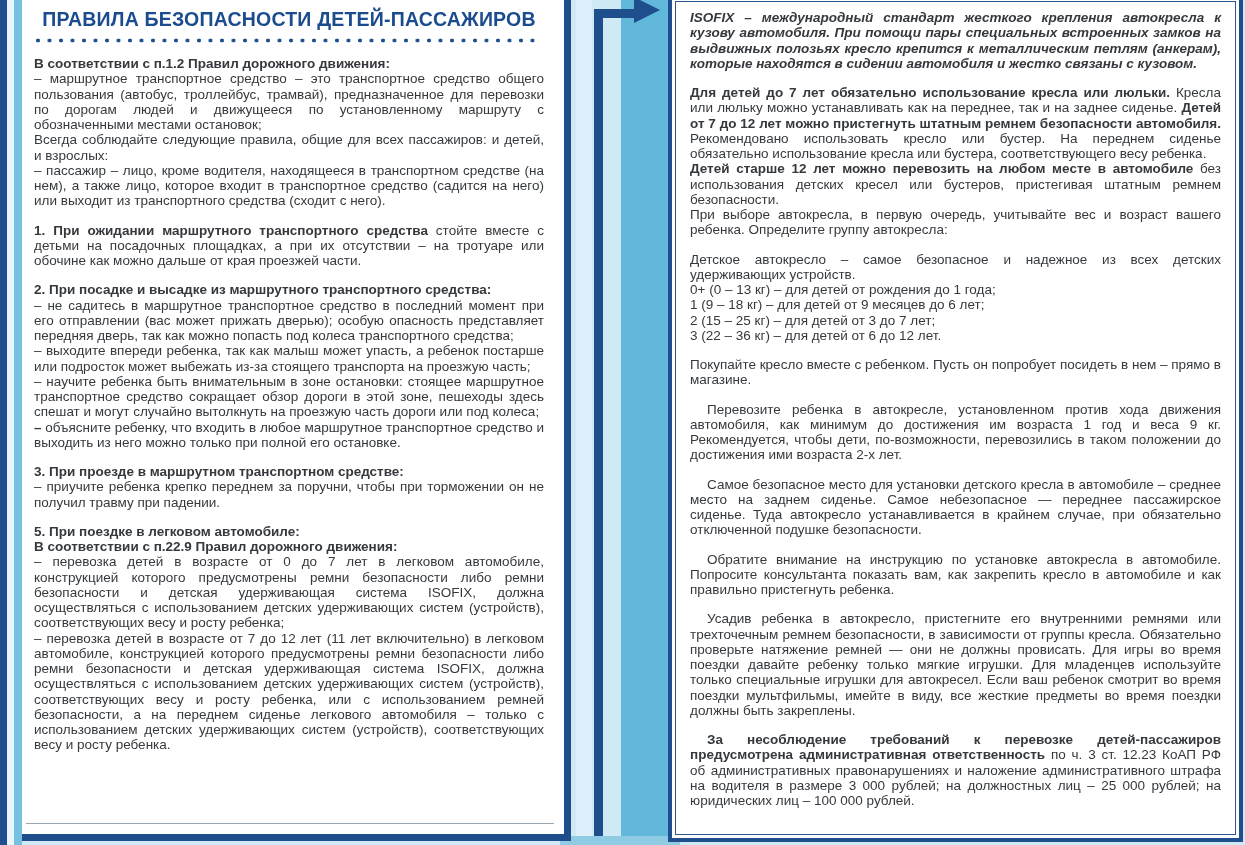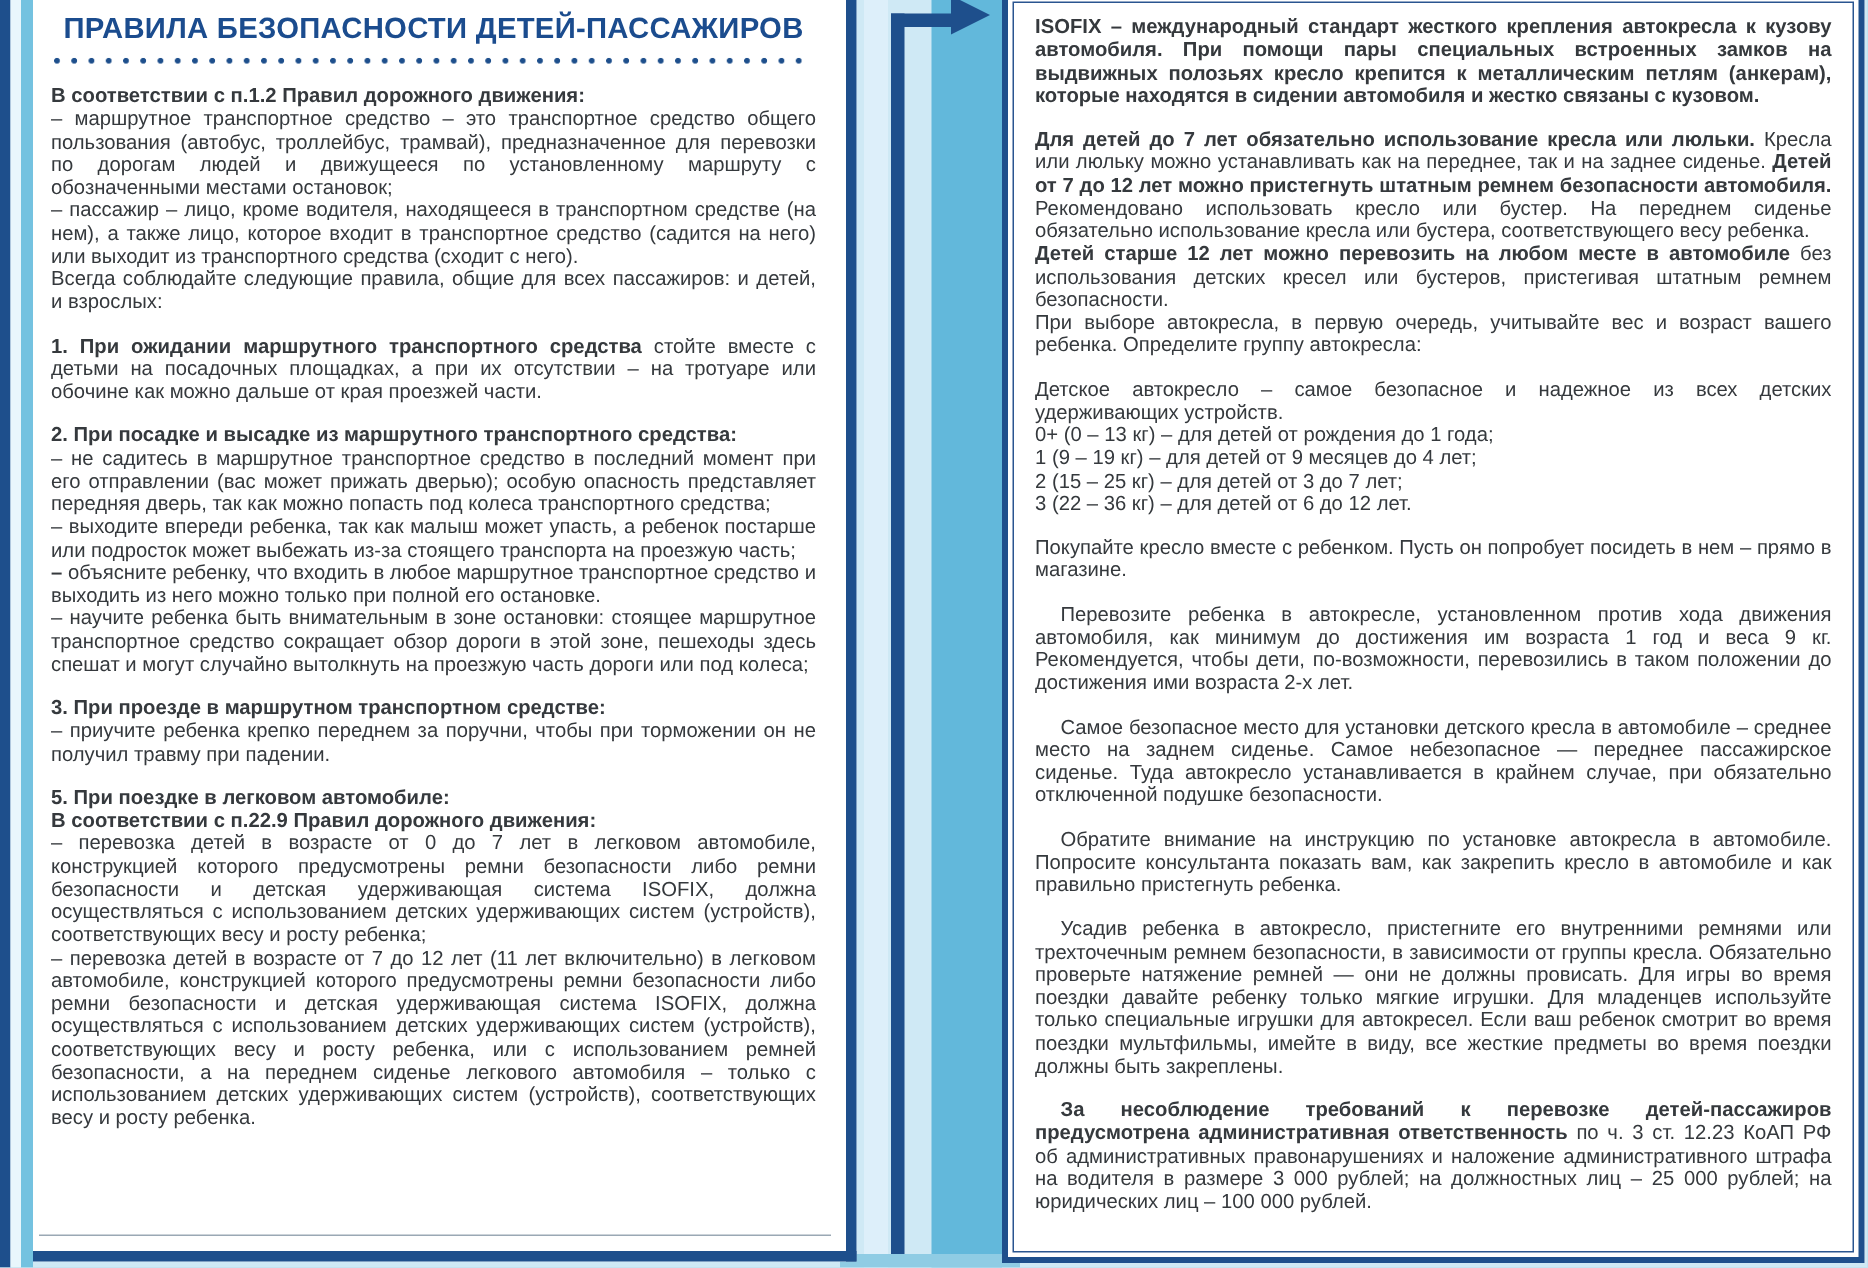--- a/index.html
+++ b/index.html
@@ -39,48 +39,48 @@
     background:var(--panel-bg,#fff);border:4px solid var(--navy,#1e4f8c);padding:3px;}
   #right-panel-inner{box-sizing:border-box;height:100%;border:1px solid #2a5590;padding:8px 14px 10px 14px;overflow:hidden;}
 
   
   .panel-text{color:var(--text,#35393d);font-size:13.5px;line-height:1.13;text-align:justify;}
   .para{margin:0;}
   .para.sp1{margin-top:14px;}
   .para.sp2{margin-top:14px;}
   .para.ind{text-indent:17px;}
   .b{font-weight:700;}
-  .i{}
+  .i{font-style:italic;}
 </style>
 </head>
 <body>
 
 <div id="page">
 
   <div class="strip" id="strip-navy"></div>
   <div class="strip" id="strip-light"></div>
   <div class="strip" id="strip-med"></div>
   <div class="strip" id="gutter-light"></div>
   <div class="strip" id="gutter-med"></div>
   <div id="bottom-patch"></div>
 
   <div id="left-panel">
     <h1 id="left-title">ПРАВИЛА БЕЗОПАСНОСТИ ДЕТЕЙ-ПАССАЖИРОВ</h1>
     <div id="dotted-divider"></div>
     <div class="panel-text">
         <p class="para"><span class="b">В соответствии с п.1.2 Правил дорожного движения:</span></p>
         <p class="para"><span>– маршрутное транспортное средство – это транспортное средство общего пользования (автобус, троллейбус, трамвай), предназначенное для перевозки по дорогам людей и движущееся по установленному маршруту с обозначенными местами остановок;</span></p>
+        <p class="para"><span>Всегда соблюдайте следующие правила, общие для всех пассажиров: и детей, и взрослых:</span></p>
         <p class="para"><span>– пассажир – лицо, кроме водителя, находящееся в транспортном средстве (на нем), а также лицо, которое входит в транспортное средство (садится на него) или выходит из транспортного средства (сходит с него).</span></p>
-        <p class="para"><span>Всегда соблюдайте следующие правила, общие для всех пассажиров: и детей, и взрослых:</span></p>
         <p class="para sp2"><span class="b">1. При ожидании маршрутного транспортного средства </span><span>стойте вместе с детьми на посадочных площадках, а при их отсутствии – на тротуаре или обочине как можно дальше от края проезжей части.</span></p>
         <p class="para sp2"><span class="b">2. При посадке и высадке из маршрутного транспортного средства:</span></p>
         <p class="para"><span>– не садитесь в маршрутное транспортное средство в последний момент при его отправлении (вас может прижать дверью); особую опасность представляет передняя дверь, так как можно попасть под колеса транспортного средства;</span></p>
         <p class="para"><span>– выходите впереди ребенка, так как малыш может упасть, а ребенок постарше или подросток может выбежать из-за стоящего транспорта на проезжую часть;</span></p>
+        <p class="para"><span>– научите ребенка быть внимательным в зоне остановки: стоящее маршрутное транспортное средство сокращает обзор дороги в этой зоне, пешеходы здесь спешат и могут случайно вытолкнуть на проезжую часть дороги или под колеса;</span></p>
         <p class="para"><span class="b">– </span><span>объясните ребенку, что входить в любое маршрутное транспортное средство и выходить из него можно только при полной его остановке.</span></p>
-        <p class="para"><span>– научите ребенка быть внимательным в зоне остановки: стоящее маршрутное транспортное средство сокращает обзор дороги в этой зоне, пешеходы здесь спешат и могут случайно вытолкнуть на проезжую часть дороги или под колеса;</span></p>
         <p class="para sp2"><span class="b">3. При проезде в маршрутном транспортном средстве:</span></p>
         <p class="para"><span>– приучите ребенка крепко переднем за поручни, чтобы при торможении он не получил травму при падении.</span></p>
         <p class="para sp2"><span class="b">5. При поездке в легковом автомобиле:</span></p>
         <p class="para"><span class="b">В соответствии с п.22.9 Правил дорожного движения:</span></p>
         <p class="para"><span>– перевозка детей в возрасте от 0 до 7 лет в легковом автомобиле, конструкцией которого предусмотрены ремни безопасности либо ремни безопасности и детская удерживающая система ISOFIX, должна осуществляться с использованием детских удерживающих систем (устройств), соответствующих весу и росту ребенка;</span></p>
         <p class="para"><span>– перевозка детей в возрасте от 7 до 12 лет (11 лет включительно) в легковом автомобиле, конструкцией которого предусмотрены ремни безопасности либо ремни безопасности и детская удерживающая система ISOFIX, должна осуществляться с использованием детских удерживающих систем (устройств), соответствующих весу и росту ребенка, или с использованием ремней безопасности, а на переднем сиденье легкового автомобиля – только с использованием детских удерживающих систем (устройств), соответствующих весу и росту ребенка.</span></p>
       </div>
     <div id="left-panel-innerline"></div>
   </div>
 
@@ -90,21 +90,21 @@
 
   <div id="right-panel">
     <div id="right-panel-inner">
       <div class="panel-text">
           <p class="para"><span class="b i">ISOFIX – международный стандарт жесткого крепления автокресла к кузову автомобиля. При помощи пары специальных встроенных замков на выдвижных полозьях кресло крепится к металлическим петлям (анкерам), которые находятся в сидении автомобиля и жестко связаны с кузовом.</span></p>
           <p class="para sp2"><span class="b">Для детей до 7 лет обязательно использование кресла или люльки.</span><span> Кресла или люльку можно устанавливать как на переднее, так и на заднее сиденье. </span><span class="b">Детей от 7 до 12 лет можно пристегнуть штатным ремнем безопасности автомобиля.</span><span> Рекомендовано использовать кресло или бустер. На переднем сиденье обязательно использование кресла или бустера, соответствующего весу ребенка.</span></p>
           <p class="para"><span class="b">Детей старше 12 лет можно перевозить на любом месте в автомобиле</span><span> без использования детских кресел или бустеров, пристегивая штатным ремнем безопасности.</span></p>
           <p class="para"><span>При выборе автокресла, в первую очередь, учитывайте вес и возраст вашего ребенка. Определите группу автокресла:</span></p>
           <p class="para sp2"><span>Детское автокресло – самое безопасное и надежное из всех детских удерживающих устройств.</span></p>
           <p class="para"><span>0+ (0 – 13 кг) – для детей от рождения до 1 года;</span></p>
-          <p class="para"><span>1 (9 – 19 кг) – для детей от 9 месяцев до 4 лет;</span></p>
+          <p class="para"><span>1 (9 – 18 кг) – для детей от 9 месяцев до 6 лет;</span></p>
           <p class="para"><span>2 (15 – 25 кг) – для детей от 3 до 7 лет;</span></p>
           <p class="para"><span>3 (22 – 36 кг) – для детей от 6 до 12 лет.</span></p>
           <p class="para sp2"><span>Покупайте кресло вместе с ребенком. Пусть он попробует посидеть в нем – прямо в магазине.</span></p>
           <p class="para sp2 ind"><span>Перевозите ребенка в автокресле, установленном против хода движения автомобиля, как минимум до достижения им возраста 1 год и веса 9 кг. Рекомендуется, чтобы дети, по-возможности, перевозились в таком положении до достижения ими возраста 2-х лет.</span></p>
           <p class="para sp1 ind"><span>Самое безопасное место для установки детского кресла в автомобиле – среднее место на заднем сиденье. Самое небезопасное — переднее пассажирское сиденье. Туда автокресло устанавливается в крайнем случае, при обязательно отключенной подушке безопасности.</span></p>
           <p class="para sp1 ind"><span>Обратите внимание на инструкцию по установке автокресла в автомобиле. Попросите консультанта показать вам, как закрепить кресло в автомобиле и как правильно пристегнуть ребенка.</span></p>
           <p class="para sp1 ind"><span>Усадив ребенка в автокресло, пристегните его внутренними ремнями или трехточечным ремнем безопасности, в зависимости от группы кресла. Обязательно проверьте натяжение ремней — они не должны провисать. Для игры во время поездки давайте ребенку только мягкие игрушки. Для младенцев используйте только специальные игрушки для автокресел. Если ваш ребенок смотрит во время поездки мультфильмы, имейте в виду, все жесткие предметы во время поездки должны быть закреплены.</span></p>
           <p class="para sp1 ind"><span class="b">За несоблюдение требований к перевозке детей-пассажиров предусмотрена административная ответственность</span><span> по ч. 3 ст. 12.23 КоАП РФ об административных правонарушениях и наложение административного штрафа на водителя в размере 3 000 рублей; на должностных лиц – 25 000 рублей; на юридических лиц – 100 000 рублей.</span></p>
         </div>
     </div>

